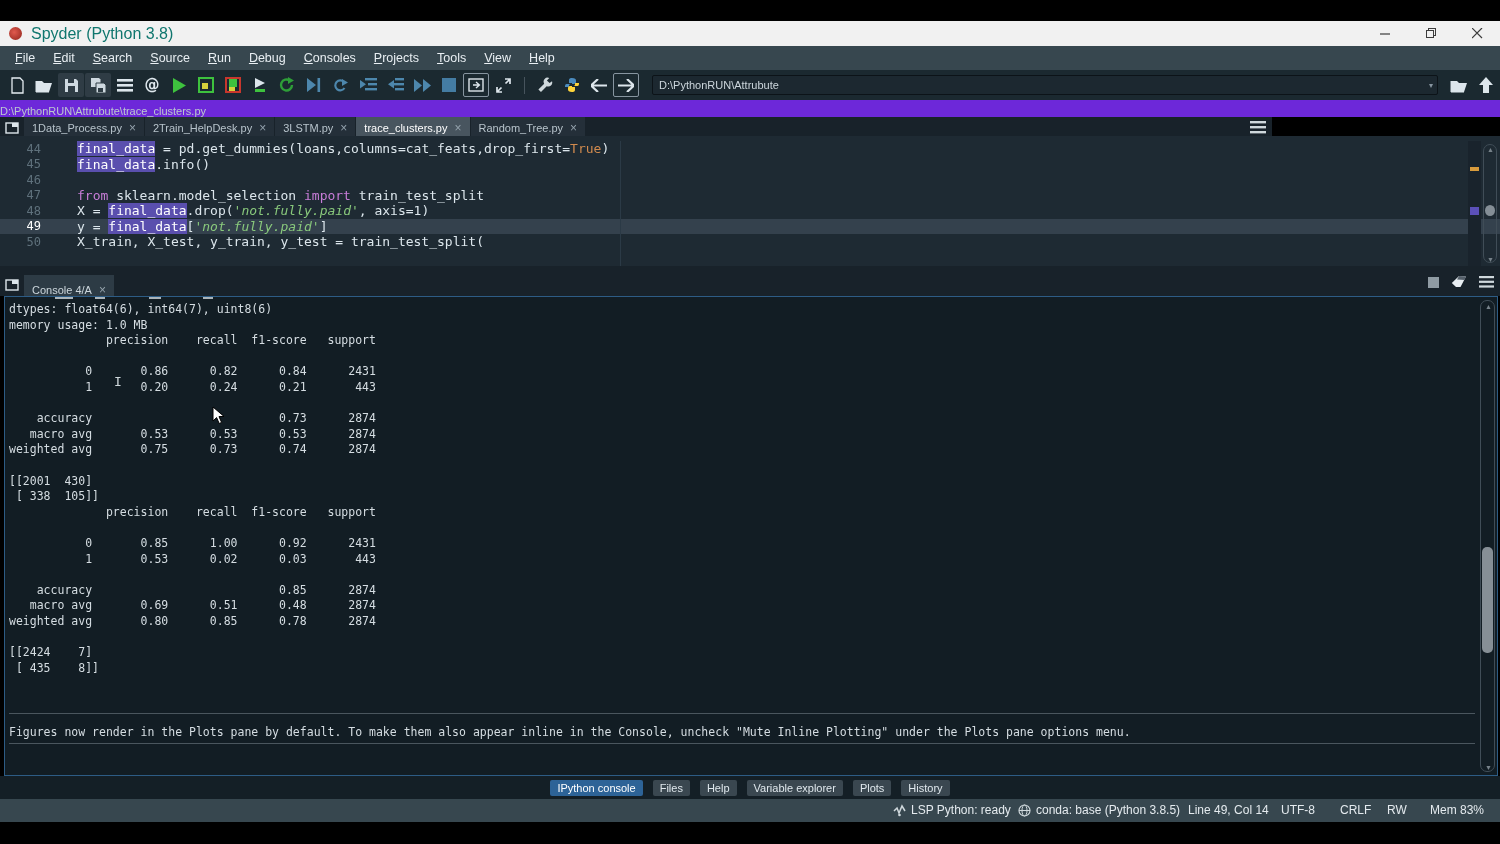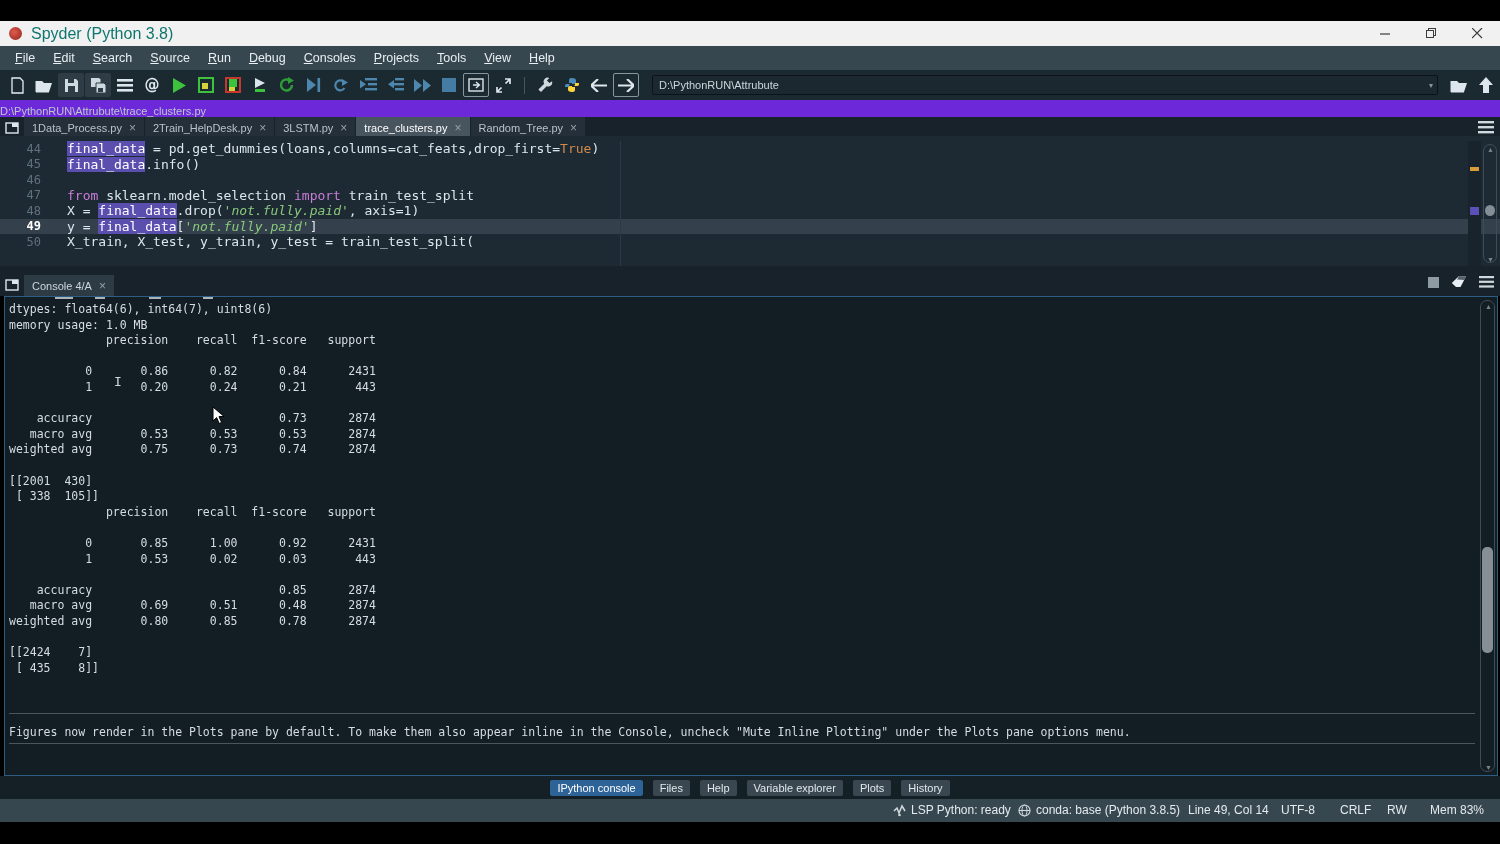--- a/index.html
+++ b/index.html
@@ -28,55 +28,55 @@
   .tsep{width:1px;height:17px;background:#47545d;margin:0 7px;flex:none;}
   .at-glyph{color:#dfe8ee;font:bold 15px "DejaVu Sans",sans-serif;}
   .pathfield{height:20px;background:#1c2830;border:1px solid #0c1318;border-radius:2px;
              margin-left:12px;width:790px;display:flex;align-items:center;color:#ccd6dc;
              font-size:11px;padding:0 6px;box-sizing:border-box;position:relative;}
   .pathfield .caret{position:absolute;right:4px;color:#8795a0;font-size:8px;}
   
   .pathbar{position:absolute;top:100px;left:0;width:1500px;height:17px;background:#6d28d9;
            display:flex;align-items:flex-end;color:#bcc8cf;font-size:11px;padding-left:0;box-sizing:border-box;}
   
-  .tabbar{position:absolute;top:117px;left:0;width:1500px;height:22px;background:#18222a;
+  .tabbar{position:absolute;top:117px;left:0;width:1272px;height:22px;background:#18222a;
           display:flex;align-items:stretch;}
   .tab-browse{width:24px;display:flex;align-items:center;justify-content:center;flex:none;}
   .etab{display:flex;align-items:center;background:#242f39;color:#b7c3cb;font-size:11px;
         padding:0 8px;margin-right:1px;}
   .etab.active{background:#48555f;color:#fff;}
   .tab-close{margin-left:7px;color:#94a2ac;font-size:12px;line-height:1;}
   .tabbar-menu{position:absolute;right:6px;top:3px;}
   .editor-topline{position:absolute;top:139px;left:0;width:1500px;height:2px;background:#20496b;}
   
   .editor{position:absolute;top:136px;left:0;width:1500px;height:125px;background:#1e2a33;overflow:hidden;}
   .code-line{display:flex;height:15.5px;align-items:center;font:13px "DejaVu Sans Mono",monospace;
              white-space:pre;color:#dce6ec;}
   .code-line .gutter{width:41px;text-align:right;color:#5f717c;font-size:12px;flex:none;}
-  .code-line .code-text{margin-left:26px;}
+  .code-line .code-text{margin-left:36px;}
   .code-line.current{background:#34414d;}
-  .code-line.current .gutter{color:#fff;font-weight:bold;}
+  .code-line.current .gutter{color:#fff;font-weight:normal;}
   .seg-h{background:#5a4fae;color:#fff;}
   .seg-k{color:#c87dd8;}
   .seg-s{color:#89c97c;font-style:italic;text-align:center;}
   .seg-n{color:#cdb05a;}
   .seg-b{color:#d08a4e;}
   .colguide{position:absolute;left:620px;top:141px;width:1px;height:125px;background:#2b3a46;}
   .edflagcol{position:absolute;left:1468px;top:141px;width:13px;height:125px;background:#19232c;}
   .edflag-orange{position:absolute;left:1470px;top:167px;width:9px;height:4px;background:#d89b3c;}
   .edflag-indigo{position:absolute;left:1470px;top:207px;width:9px;height:8px;background:#5b50b8;}
   .edscroll{position:absolute;left:1483px;top:144px;width:14px;height:119px;border:1px solid #404d57;
             border-radius:7px;box-sizing:border-box;}
   .edthumb{position:absolute;left:1485px;top:205px;width:10px;height:11px;border-radius:50%;background:#848e96;}
   .scroll-arrow{position:absolute;color:#77828a;font-size:7px;line-height:1;left:1487px;}
   
   .console-tabbar{position:absolute;top:266px;left:0;width:1500px;height:30px;background:#18222a;
                   display:flex;align-items:flex-end;}
   .console-tabbar .tab-browse{height:22px;}
-  .ctab{display:flex;align-items:center;background:#2d3b45;color:#ccd6dc;font-size:11px;
+  .ctab{display:flex;align-items:flex-end;background:#2d3b45;color:#ccd6dc;font-size:11px;
         padding:0 8px;height:21px;}
   .console-icons{position:absolute;right:6px;top:8px;display:flex;gap:12px;align-items:center;}
   .console-box{position:absolute;top:296px;left:4px;width:1494px;height:480px;background:#121d24;
                border:1px solid #2d5c85;box-sizing:border-box;}
   #console-pre{position:absolute;top:5px;left:4px;margin:0;font:11.5px "DejaVu Sans Mono",monospace;
                line-height:15.6px;color:#d5dde2;white-space:pre;}
   .partial-marks{position:absolute;top:0px;left:4px;height:3px;}
   .pm{position:absolute;top:0;height:2px;background:#aab4ba;}
   .console-hr{position:absolute;left:4px;width:1466px;height:1px;background:#4a565e;}
   .figures-note{position:absolute;left:4px;top:428px;font:11.5px "DejaVu Sans Mono",monospace;color:#d5dde2;white-space:pre;}

